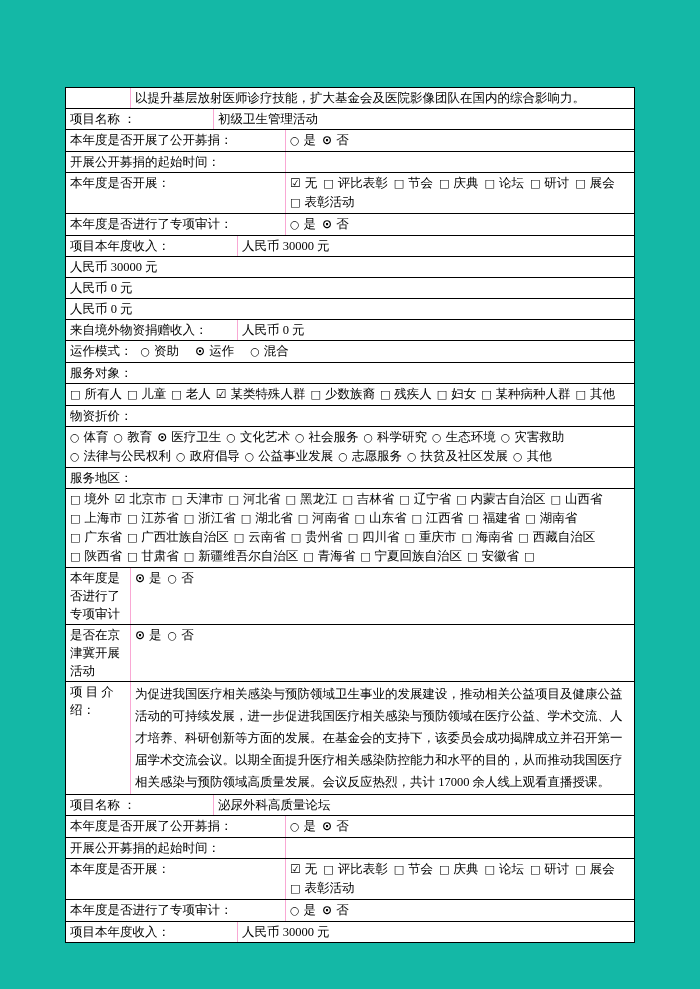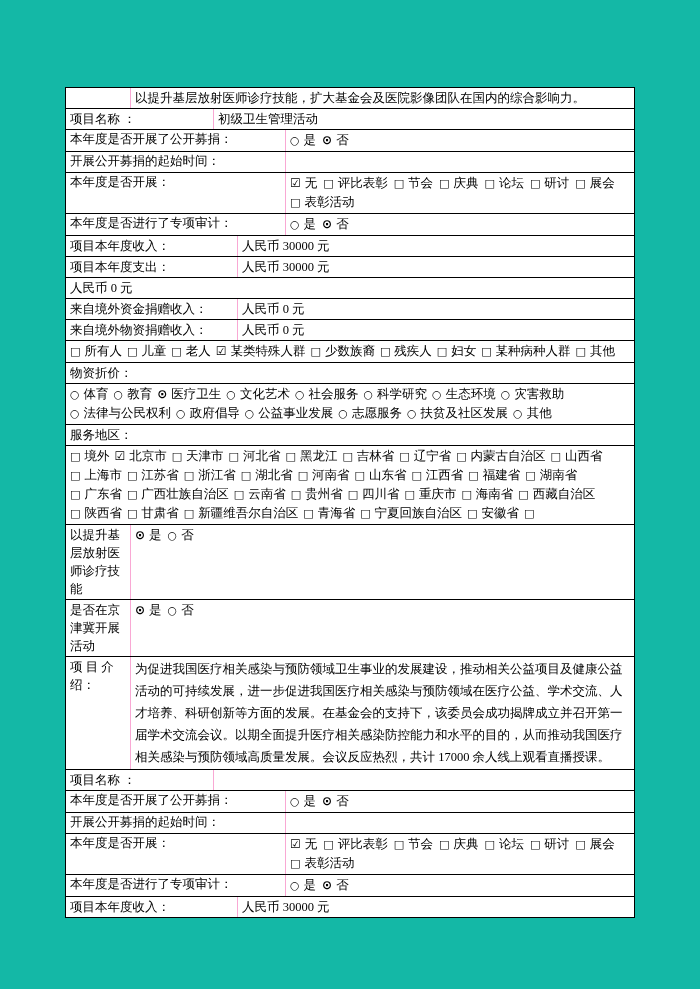--- a/index.html
+++ b/index.html
@@ -12,21 +12,21 @@
     position:absolute;left:65px;top:87px;width:570px;
     border:1px solid #000;box-sizing:border-box;background:#fff;
   }
   .row{display:flex;border-bottom:1px solid #000;align-items:stretch;}
   .row:last-child{border-bottom:none;}
   .cell{padding:1px 4px;line-height:18px;box-sizing:border-box;}
   .lb{border-right:1px solid #f9a8d4;flex:0 0 auto;}
   .val{flex:1 1 auto;min-width:0;}
   .w-narrow{width:65px;}
   .w-name{width:148px;}
-  .w-ask{width:220px;font-family:Liberation Mono, monospace;}
+  .w-ask{width:220px;}
   .w-money{width:172px;}
   .opts .opt,.opts-inline .opt{display:inline;white-space:nowrap;margin-right:6px;}
   .opts.wide .opt{margin-right:5px;}
   .g{display:inline;font-size:11px;margin-right:4px;
      font-family:"DejaVu Sans","Liberation Sans",sans-serif;}
   .g.on{font-size:12px;font-weight:bold;}
   .inl{margin-right:8px;}
   .mode .opt{margin-right:16px;}
   .para{line-height:22px;}
 </style>
@@ -65,74 +65,81 @@
       <div class="cell lb w-ask">本年度是否进行了专项审计：</div>
       <div class="cell val opts"><span class="opt"><span class="g">○</span><span class="t">是</span></span><span class="opt sel"><span class="g on">⊙</span><span class="t">否</span></span></div>
     </div>
 
     <div class="row">
       <div class="cell lb w-money">项目本年度收入：</div>
       <div class="cell val">人民币 30000 元</div>
     </div>
 
     <div class="row">
-      <div class="cell lb w-money">项目本年度支出：</div>
       <div class="cell val">人民币 30000 元</div>
     </div>
 
     <div class="row">
       <div class="cell val">人民币 0 元</div>
     </div>
 
     <div class="row">
-      <div class="cell lb w-money">来自境外资金捐赠收入：</div>
       <div class="cell val">人民币 0 元</div>
     </div>
 
     <div class="row">
       <div class="cell lb w-money">来自境外物资捐赠收入：</div>
       <div class="cell val">人民币 0 元</div>
     </div>
 
+    <div class="row">
+      <div class="cell val mode">
+        <span class="inl">运作模式：</span><span class="opts-inline"><span class="opt"><span class="g">○</span><span class="t">资助</span></span><span class="opt sel"><span class="g on">⊙</span><span class="t">运作</span></span><span class="opt"><span class="g">○</span><span class="t">混合</span></span></span>
+      </div>
+    </div>
 
+    <div class="row">
+      <div class="cell val">服务对象：</div>
+    </div>
     <div class="row">
       <div class="cell val opts wide"><span class="opt"><span class="g">□</span><span class="t">所有人</span></span><span class="opt"><span class="g">□</span><span class="t">儿童</span></span><span class="opt"><span class="g">□</span><span class="t">老人</span></span><span class="opt sel"><span class="g on">☑</span><span class="t">某类特殊人群</span></span><span class="opt"><span class="g">□</span><span class="t">少数族裔</span></span><span class="opt"><span class="g">□</span><span class="t">残疾人</span></span><span class="opt"><span class="g">□</span><span class="t">妇女</span></span><span class="opt"><span class="g">□</span><span class="t">某种病种人群</span></span><span class="opt"><span class="g">□</span><span class="t">其他</span></span></div>
     </div>
 
     <div class="row">
       <div class="cell val">物资折价：</div>
     </div>
     <div class="row">
       <div class="cell val opts wide"><span class="opt"><span class="g">○</span><span class="t">体育</span></span><span class="opt"><span class="g">○</span><span class="t">教育</span></span><span class="opt sel"><span class="g on">⊙</span><span class="t">医疗卫生</span></span><span class="opt"><span class="g">○</span><span class="t">文化艺术</span></span><span class="opt"><span class="g">○</span><span class="t">社会服务</span></span><span class="opt"><span class="g">○</span><span class="t">科学研究</span></span><span class="opt"><span class="g">○</span><span class="t">生态环境</span></span><span class="opt"><span class="g">○</span><span class="t">灾害救助</span></span><span class="opt"><span class="g">○</span><span class="t">法律与公民权利</span></span><span class="opt"><span class="g">○</span><span class="t">政府倡导</span></span><span class="opt"><span class="g">○</span><span class="t">公益事业发展</span></span><span class="opt"><span class="g">○</span><span class="t">志愿服务</span></span><span class="opt"><span class="g">○</span><span class="t">扶贫及社区发展</span></span><span class="opt"><span class="g">○</span><span class="t">其他</span></span></div>
     </div>
 
     <div class="row">
       <div class="cell val">服务地区：</div>
     </div>
     <div class="row">
       <div class="cell val opts wide"><span class="opt"><span class="g">□</span><span class="t">境外</span></span><span class="opt sel"><span class="g on">☑</span><span class="t">北京市</span></span><span class="opt"><span class="g">□</span><span class="t">天津市</span></span><span class="opt"><span class="g">□</span><span class="t">河北省</span></span><span class="opt"><span class="g">□</span><span class="t">黑龙江</span></span><span class="opt"><span class="g">□</span><span class="t">吉林省</span></span><span class="opt"><span class="g">□</span><span class="t">辽宁省</span></span><span class="opt"><span class="g">□</span><span class="t">内蒙古自治区</span></span><span class="opt"><span class="g">□</span><span class="t">山西省</span></span><span class="opt"><span class="g">□</span><span class="t">上海市</span></span><span class="opt"><span class="g">□</span><span class="t">江苏省</span></span><span class="opt"><span class="g">□</span><span class="t">浙江省</span></span><span class="opt"><span class="g">□</span><span class="t">湖北省</span></span><span class="opt"><span class="g">□</span><span class="t">河南省</span></span><span class="opt"><span class="g">□</span><span class="t">山东省</span></span><span class="opt"><span class="g">□</span><span class="t">江西省</span></span><span class="opt"><span class="g">□</span><span class="t">福建省</span></span><span class="opt"><span class="g">□</span><span class="t">湖南省</span></span><span class="opt"><span class="g">□</span><span class="t">广东省</span></span><span class="opt"><span class="g">□</span><span class="t">广西壮族自治区</span></span><span class="opt"><span class="g">□</span><span class="t">云南省</span></span><span class="opt"><span class="g">□</span><span class="t">贵州省</span></span><span class="opt"><span class="g">□</span><span class="t">四川省</span></span><span class="opt"><span class="g">□</span><span class="t">重庆市</span></span><span class="opt"><span class="g">□</span><span class="t">海南省</span></span><span class="opt"><span class="g">□</span><span class="t">西藏自治区</span></span><span class="opt"><span class="g">□</span><span class="t">陕西省</span></span><span class="opt"><span class="g">□</span><span class="t">甘肃省</span></span><span class="opt"><span class="g">□</span><span class="t">新疆维吾尔自治区</span></span><span class="opt"><span class="g">□</span><span class="t">青海省</span></span><span class="opt"><span class="g">□</span><span class="t">宁夏回族自治区</span></span><span class="opt"><span class="g">□</span><span class="t">安徽省</span></span><span class="opt"><span class="g">□</span><span class="t"></span></span></div>
     </div>
 
     <div class="row">
-      <div class="cell lb w-narrow">以提升基层放射医师诊疗技能</div>
+      <div class="cell lb w-narrow">本年度是否进行了专项审计</div>
       <div class="cell val opts"><span class="opt sel"><span class="g on">⊙</span><span class="t">是</span></span><span class="opt"><span class="g">○</span><span class="t">否</span></span></div>
     </div>
 
     <div class="row">
       <div class="cell lb w-narrow">是否在京津冀开展活动</div>
       <div class="cell val opts"><span class="opt sel"><span class="g on">⊙</span><span class="t">是</span></span><span class="opt"><span class="g">○</span><span class="t">否</span></span></div>
     </div>
 
     <div class="row">
       <div class="cell lb w-narrow">项 目 介 绍：</div>
       <div class="cell val para">为促进我国医疗相关感染与预防领域卫生事业的发展建设，推动相关公益项目及健康公益活动的可持续发展，进一步促进我国医疗相关感染与预防领域在医疗公益、学术交流、人才培养、科研创新等方面的发展。在基金会的支持下，该委员会成功揭牌成立并召开第一届学术交流会议。以期全面提升医疗相关感染防控能力和水平的目的，从而推动我国医疗相关感染与预防领域高质量发展。会议反应热烈，共计 17000 余人线上观看直播授课。</div>
     </div>
 
     <div class="row">
       <div class="cell lb w-name">项目名称 ：</div>
+      <div class="cell val">泌尿外科高质量论坛</div>
     </div>
 
     <div class="row">
       <div class="cell lb w-ask">本年度是否开展了公开募捐：</div>
       <div class="cell val opts"><span class="opt"><span class="g">○</span><span class="t">是</span></span><span class="opt sel"><span class="g on">⊙</span><span class="t">否</span></span></div>
     </div>
 
     <div class="row">
       <div class="cell lb w-ask">开展公开募捐的起始时间：</div>
       <div class="cell val"></div>

